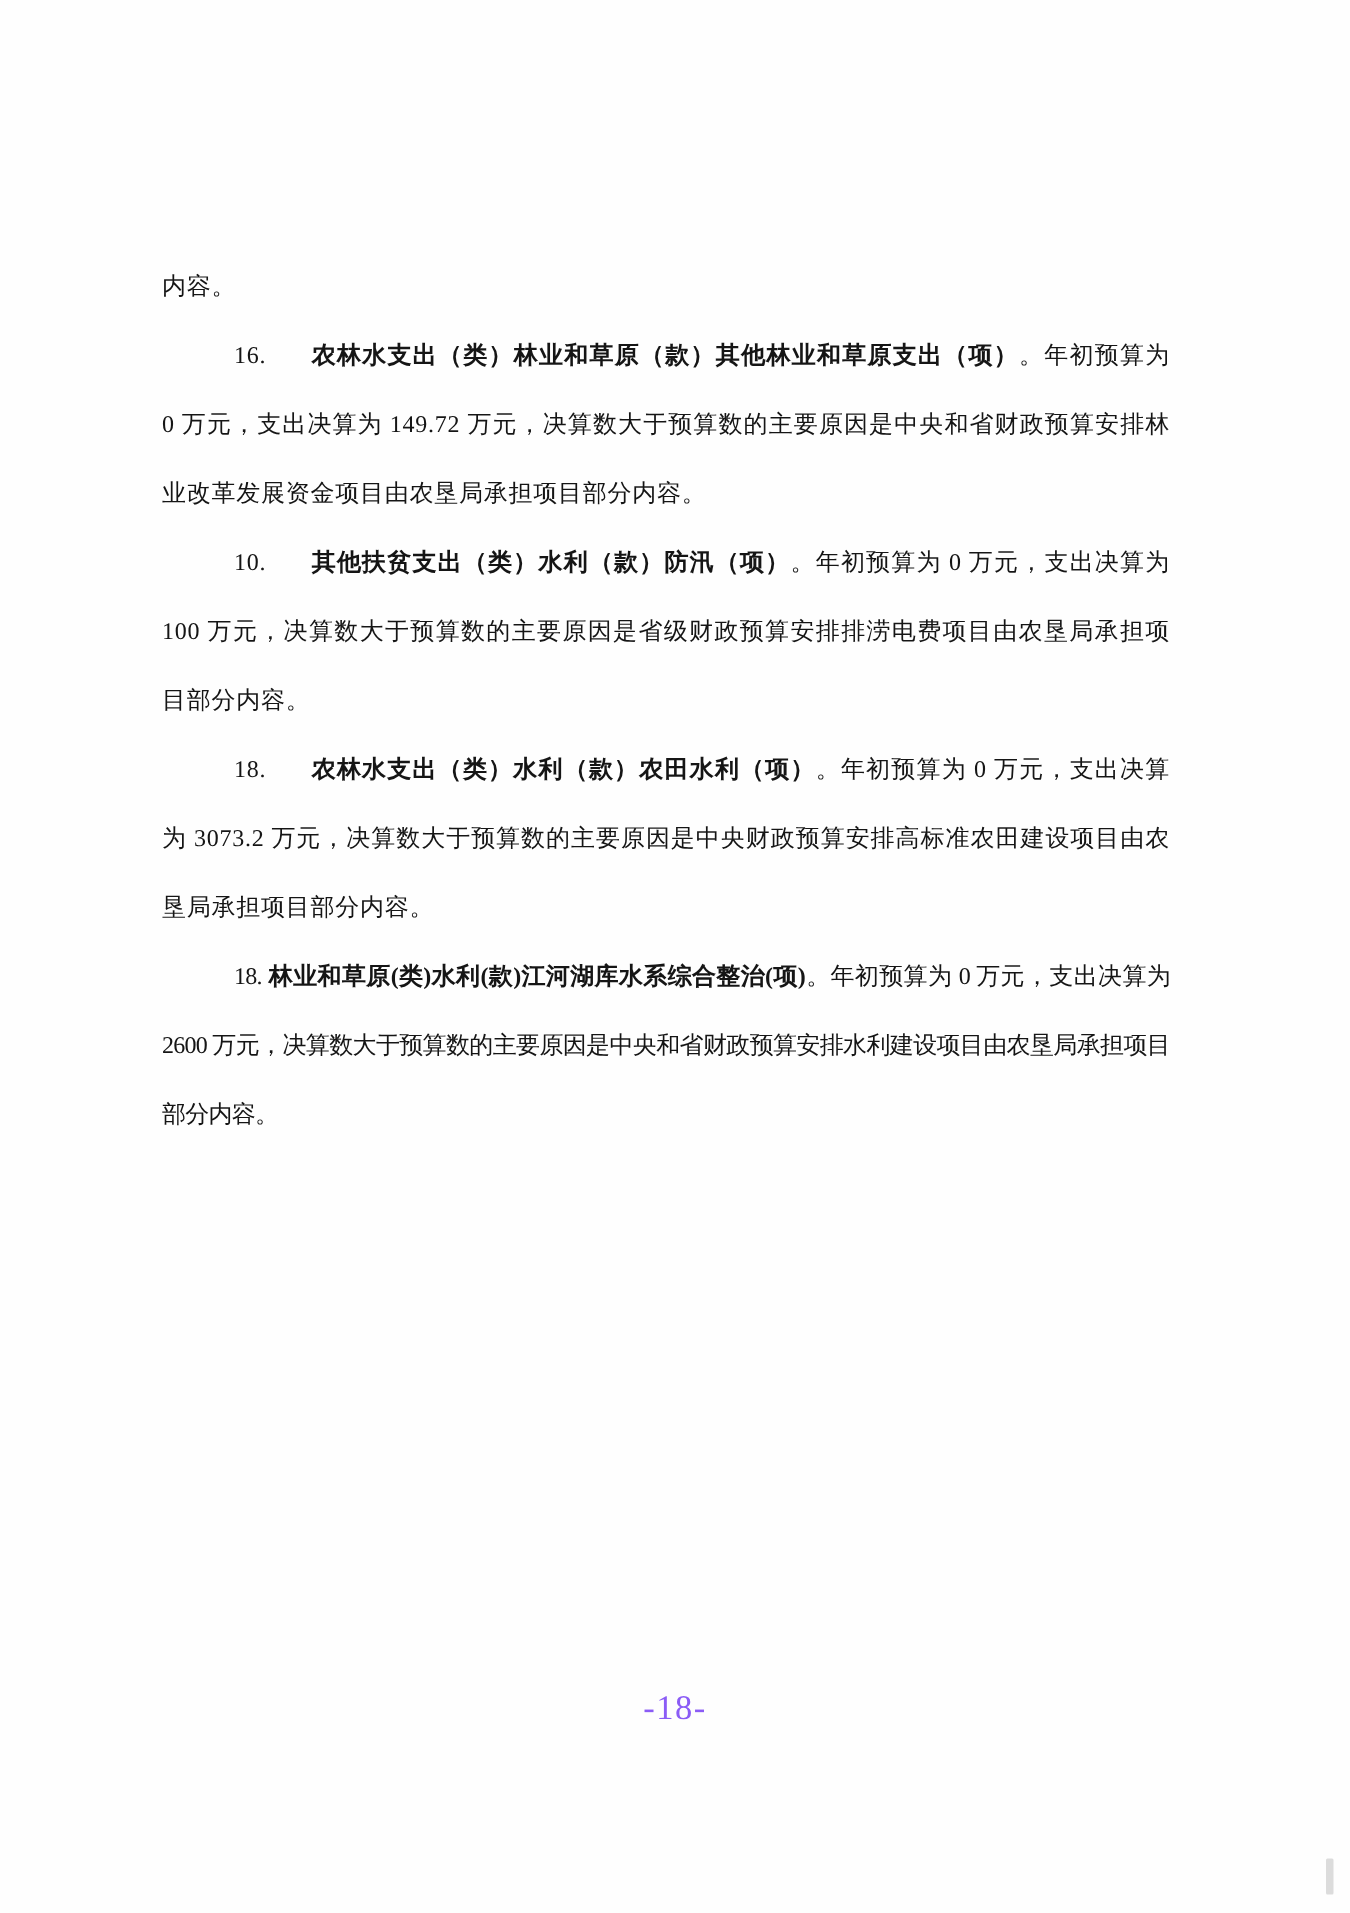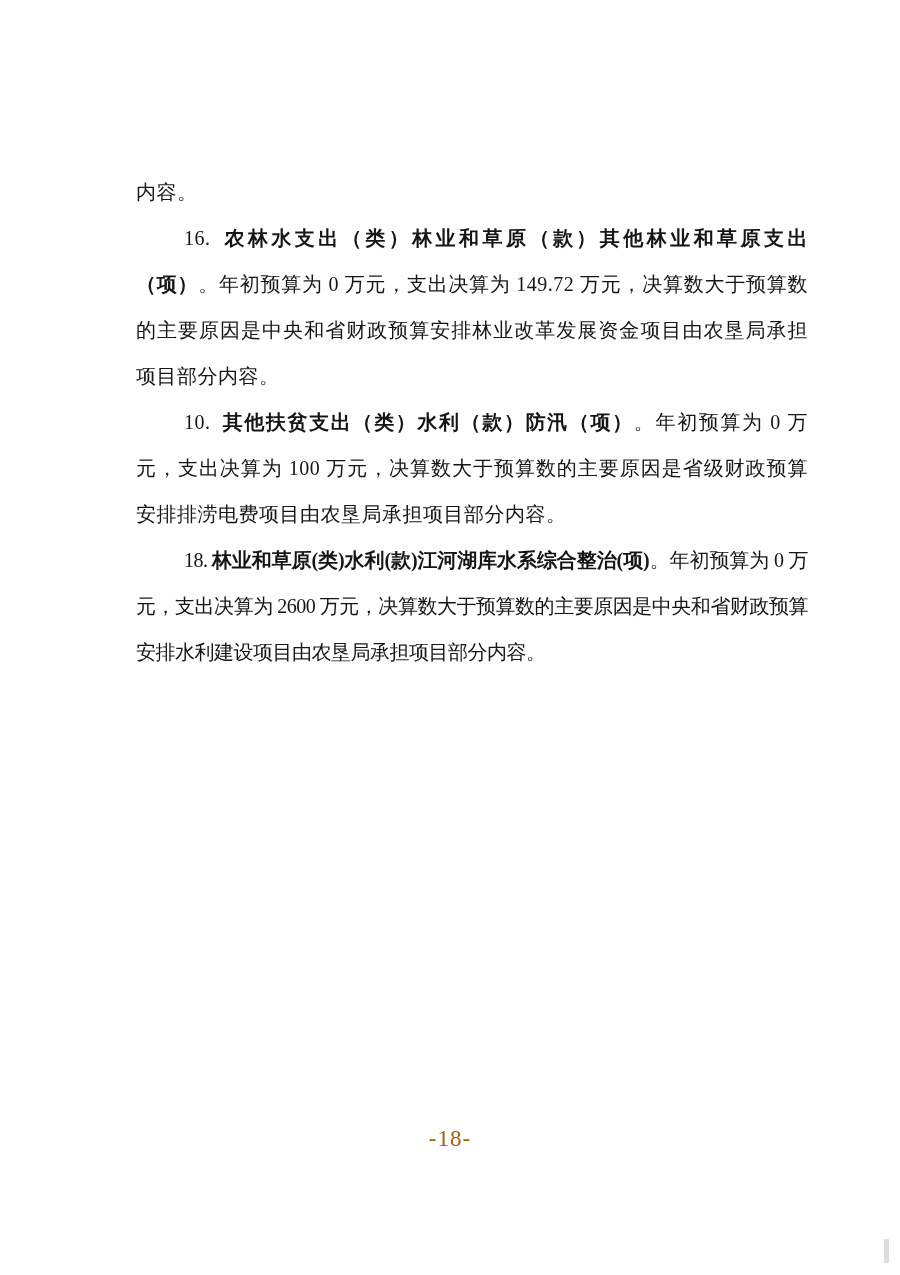--- a/index.html
+++ b/index.html
@@ -11,39 +11,39 @@
     position: relative;
     width: 900px;
     height: 1275px;
     background: #fefefe;
     overflow: hidden;
     font-family: "Liberation Serif", "DejaVu Serif", serif;
     color: #151515;
   }
   .page-content {
     position: absolute;
-    left: 136px;
+    left: 108px;
     top: 169px;
     width: 672px;
-    font-size: 20px;
+    font-size: 16px;
     line-height: 46px;
     text-align: justify;
     text-justify: inter-ideograph;
     letter-spacing: 0.5px;
   }
   .para {
     margin: 0;
     text-indent: 48px;
   }
   .para.continuation {
     text-indent: 0;
   }
   .num {
     font-weight: normal;
-    margin-right: 11px;
+    margin-right: 30px;
   }
   .head {
     font-weight: bold;
   }
   .body-text {
     font-weight: normal;
   }
   .para.tight {
     letter-spacing: -0.5px;
   }
@@ -52,21 +52,21 @@
   }
   .page-footer {
     position: absolute;
     top: 1124px;
     left: 0;
     width: 900px;
     text-align: center;
     font-size: 23px;
     line-height: 30px;
     letter-spacing: 1px;
-    color: #a16207;
+    color: #8b5cf6;
   }
   .scan-artifact {
     position: absolute;
     left: 884px;
     top: 1239px;
     width: 5px;
     height: 24px;
     background: #c9c9c9;
     opacity: 0.65;
     border-radius: 1px;
@@ -77,20 +77,21 @@
 
 <div class="page">
   <div class="page-content">
 
     <p class="para continuation"><span>内容。</span></p>
 
     <p class="para"><span class="num">16.</span><span class="head">农林水支出（类）林业和草原（款）其他林业和草原支出（项）</span><span class="body-text">。年初预算为 0 万元，支出决算为 149.72 万元，决算数大于预算数的主要原因是中央和省财政预算安排林业改革发展资金项目由农垦局承担项目部分内容。</span></p>
 
     <p class="para"><span class="num">10.</span><span class="head">其他扶贫支出（类）水利（款）防汛（项）</span><span class="body-text">。年初预算为 0 万元，支出决算为 100 万元，决算数大于预算数的主要原因是省级财政预算安排排涝电费项目由农垦局承担项目部分内容。</span></p>
 
+    <p class="para"><span class="num">18.</span><span class="head">农林水支出（类）水利（款）农田水利（项）</span><span class="body-text">。年初预算为 0 万元，支出决算为 3073.2 万元，决算数大于预算数的主要原因是中央财政预算安排高标准农田建设项目由农垦局承担项目部分内容。</span></p>
 
     <p class="para tight"><span class="num">18.</span><span class="head">林业和草原(类)水利(款)江河湖库水系综合整治(项)</span><span class="body-text">。年初预算为 0 万元，支出决算为 2600 万元，决算数大于预算数的主要原因是中央和省财政预算安排水利建设项目由农垦局承担项目部分内容。</span></p>
 
 
 
   </div>
 
   <div class="page-footer">-18-</div>
 
   <div class="scan-artifact"></div>

